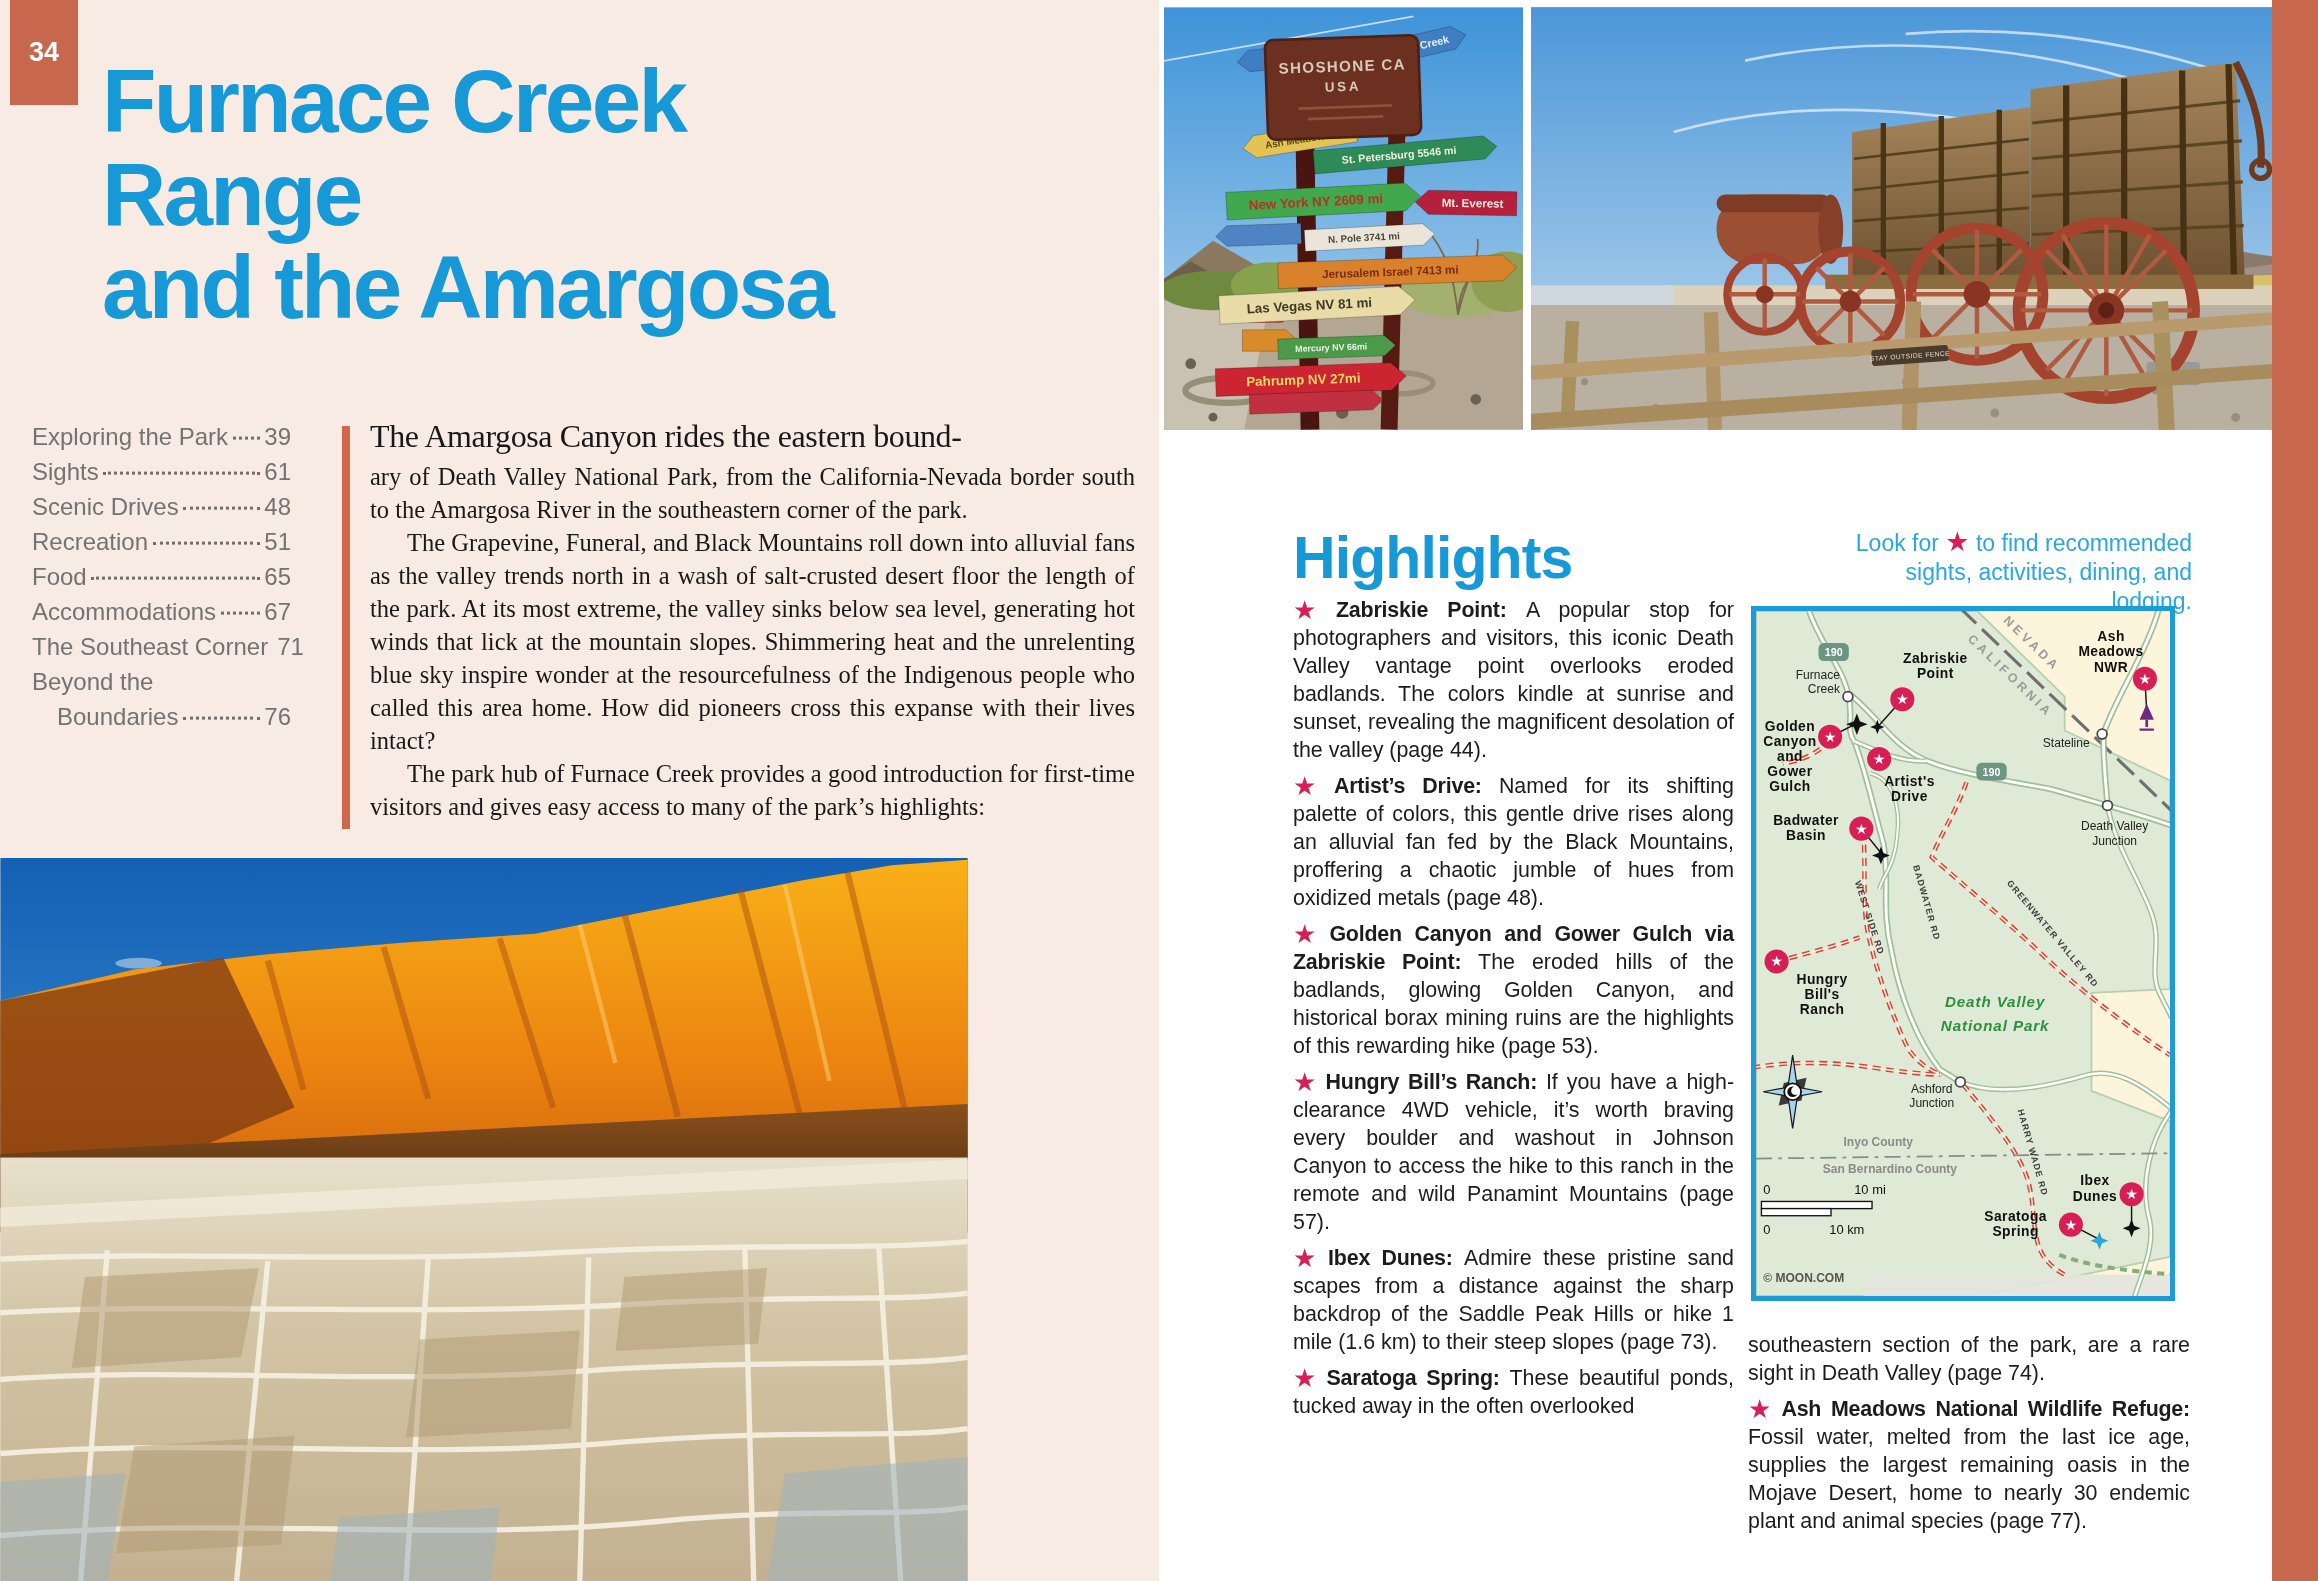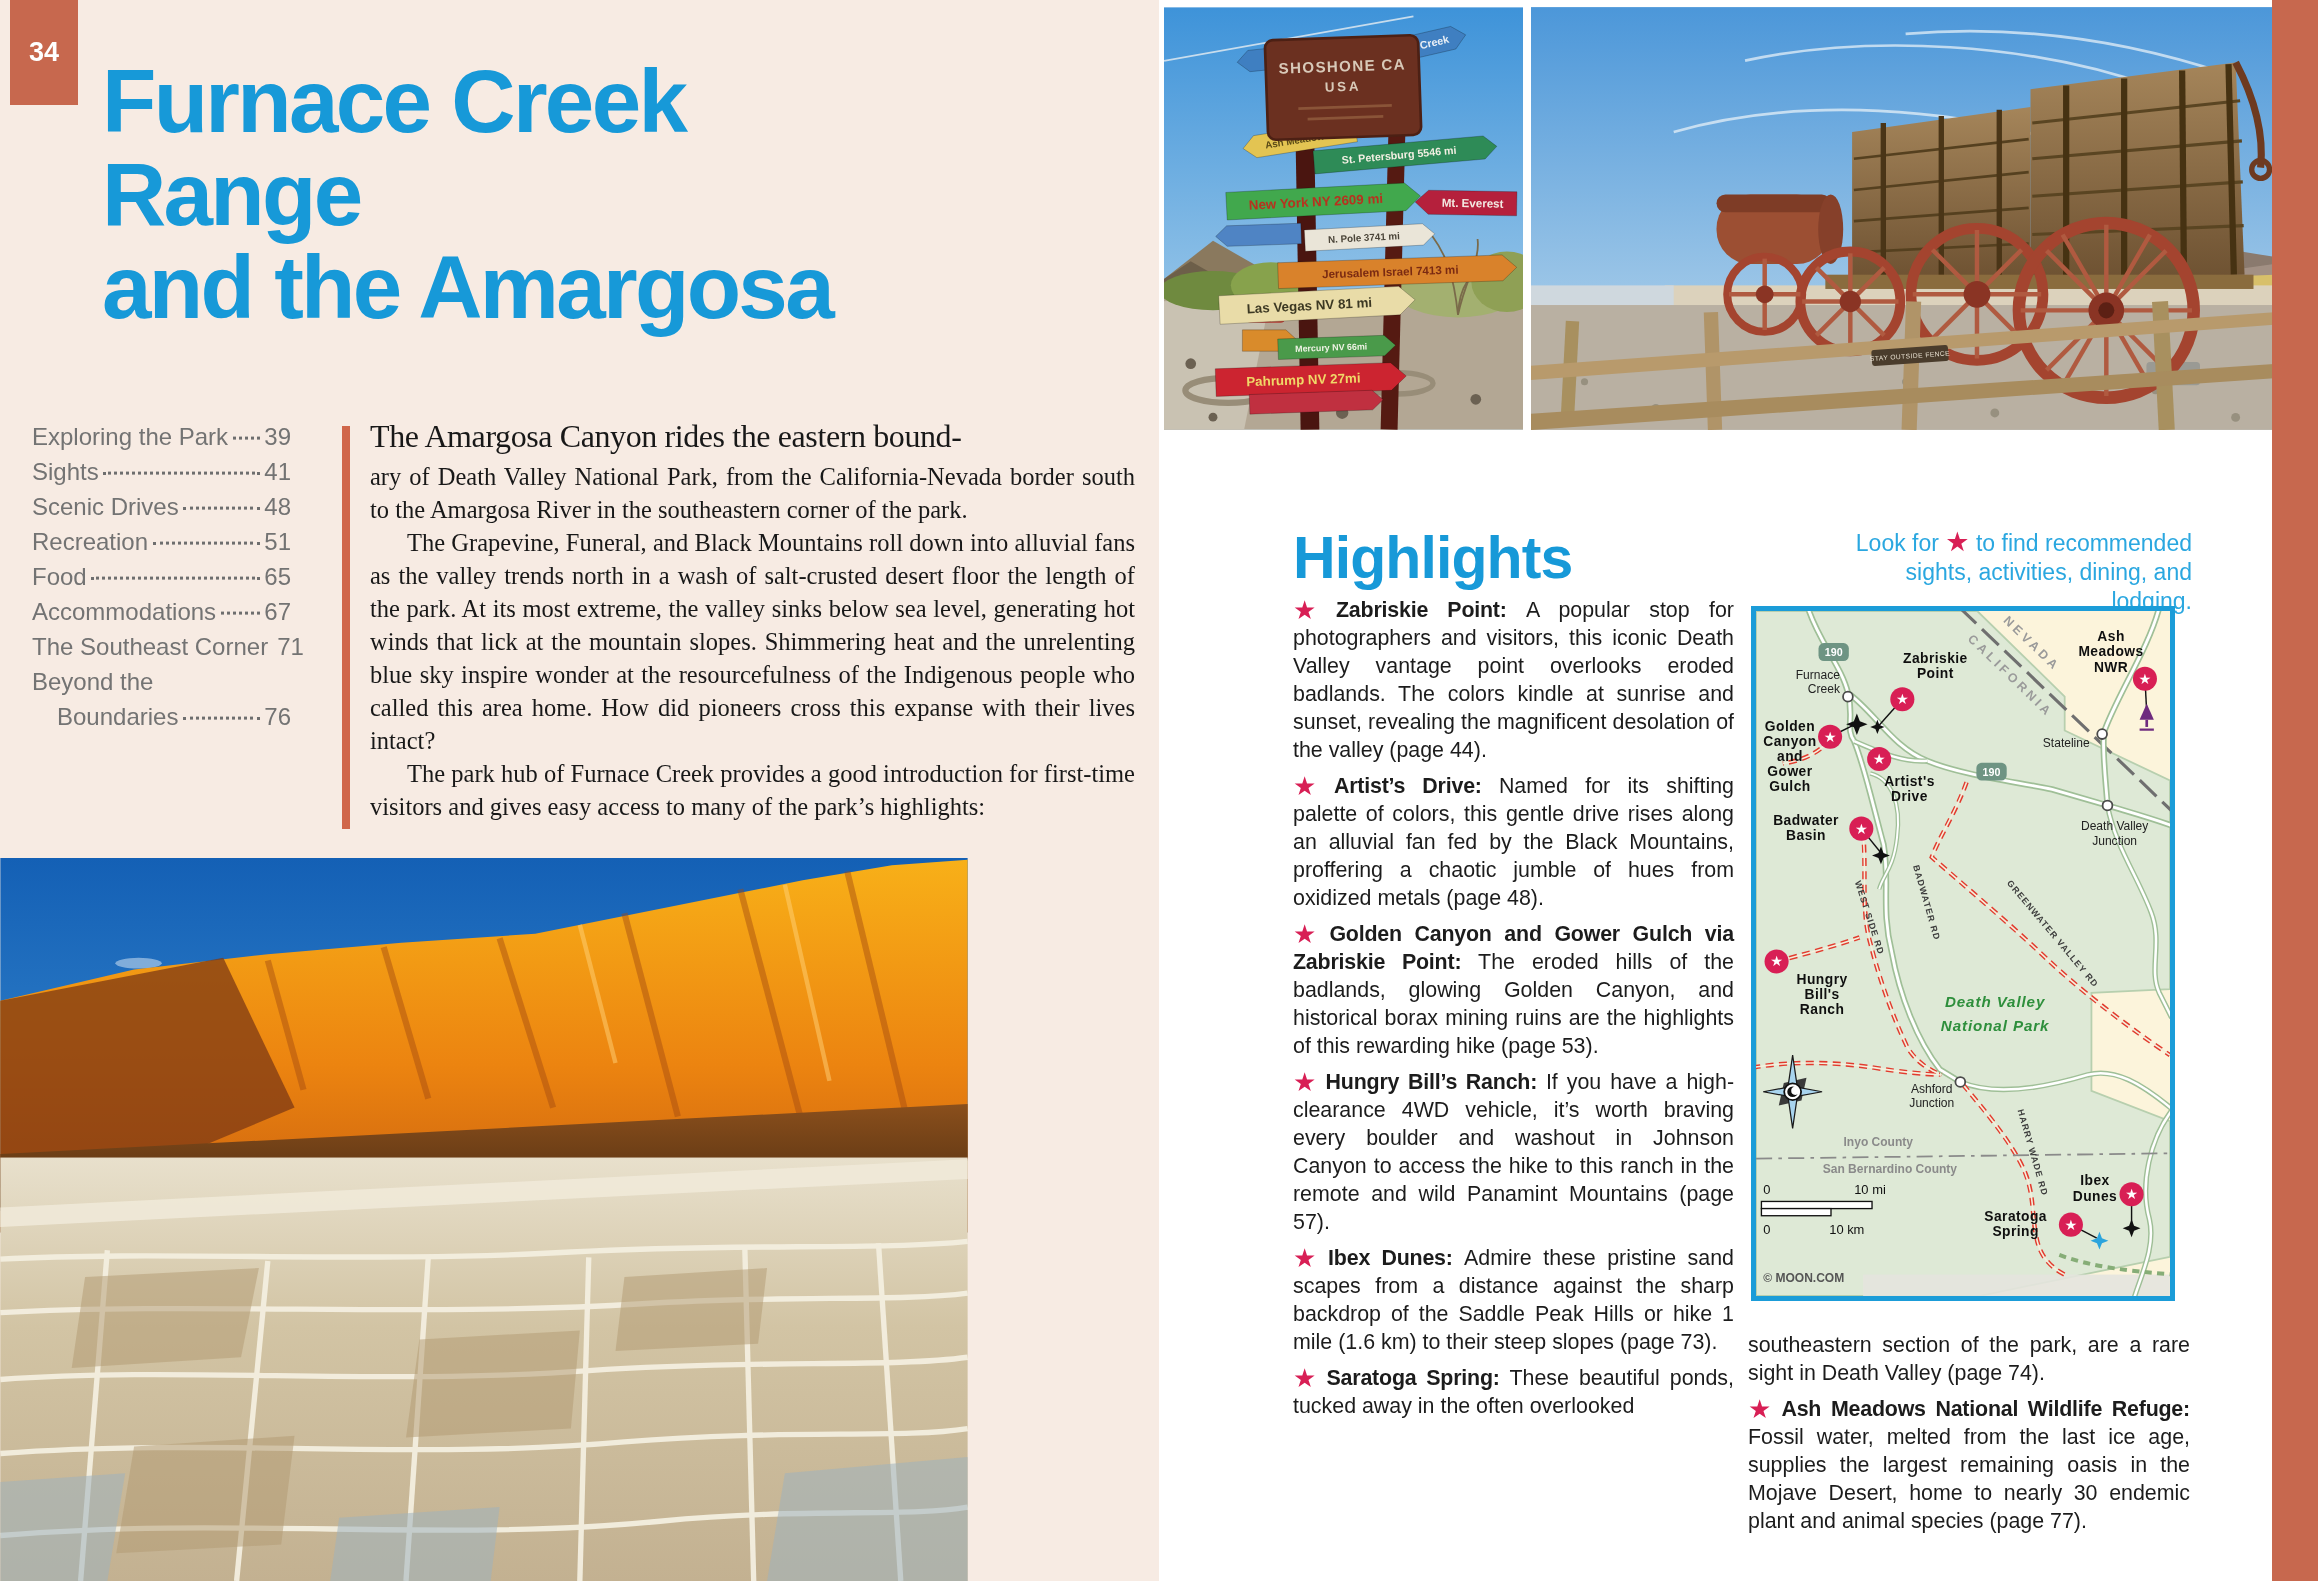--- a/index.html
+++ b/index.html
@@ -59,21 +59,21 @@
 
     <div class="toc" id="toc">
         <div class="toc-row">
           <span class="toc-label">Exploring the Park</span>
           <span class="toc-dots"></span>
           <span class="toc-page">39</span>
         </div>
         <div class="toc-row">
           <span class="toc-label">Sights</span>
           <span class="toc-dots"></span>
-          <span class="toc-page">41</span>
+          <span class="toc-page">61</span>
         </div>
         <div class="toc-row">
           <span class="toc-label">Scenic Drives</span>
           <span class="toc-dots"></span>
           <span class="toc-page">48</span>
         </div>
         <div class="toc-row">
           <span class="toc-label">Recreation</span>
           <span class="toc-dots"></span>
           <span class="toc-page">51</span>

